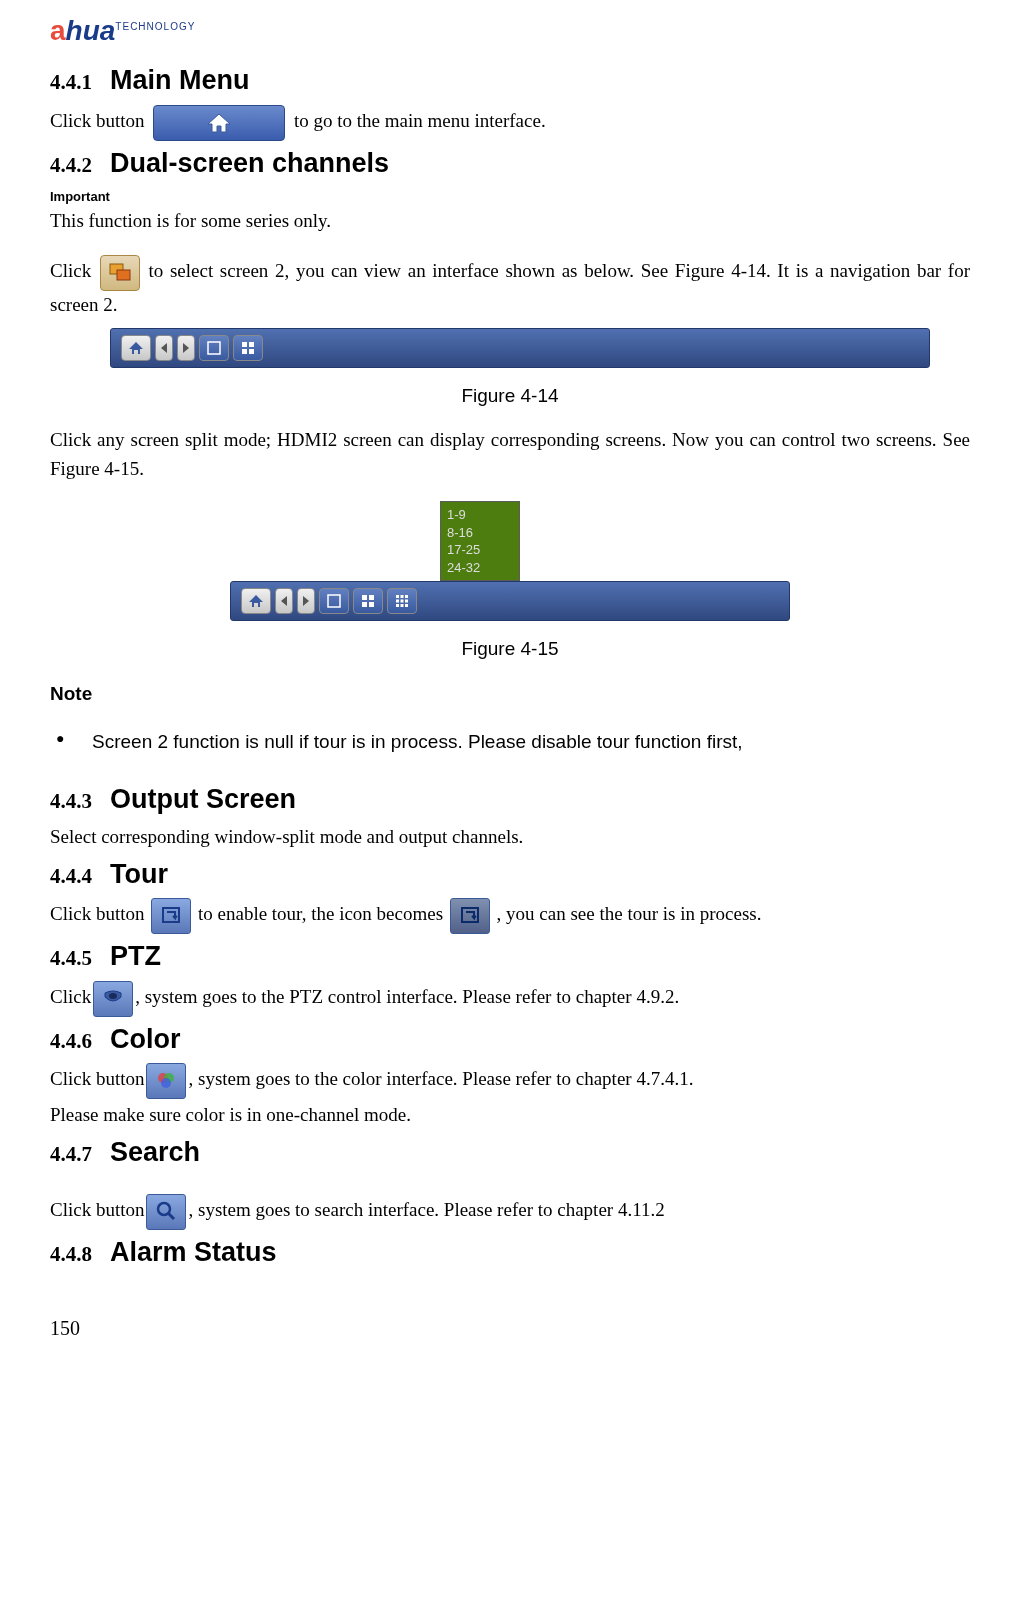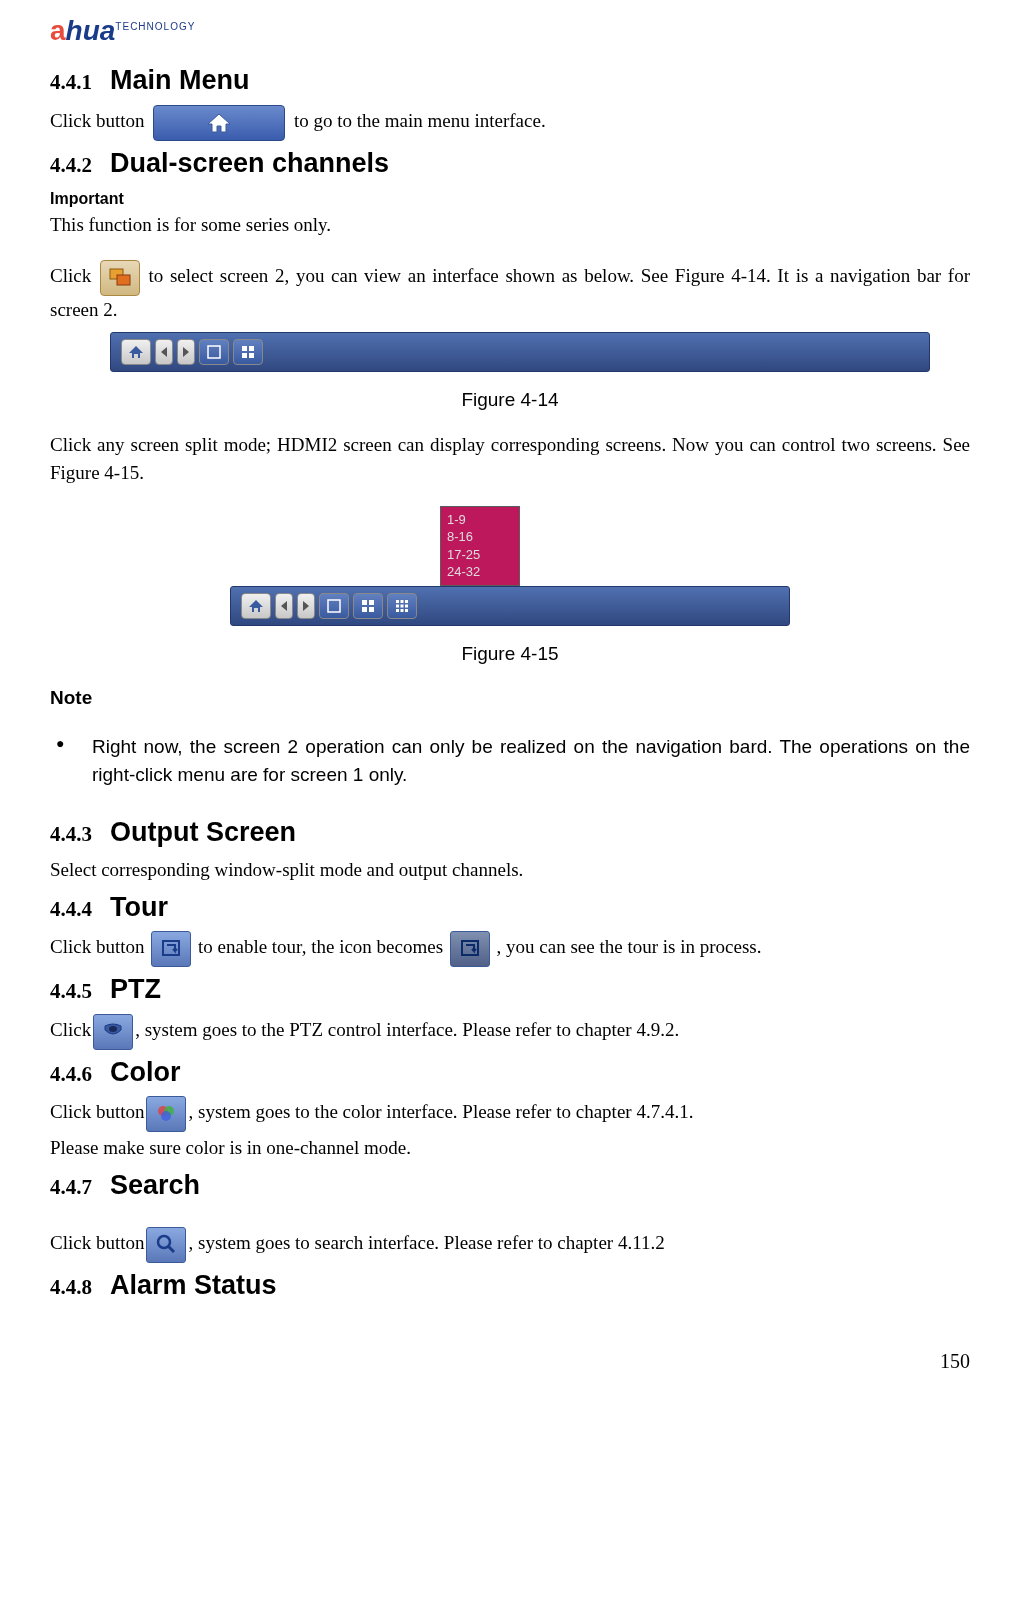--- a/index.html
+++ b/index.html
@@ -24,21 +24,21 @@
     .heading {
       font-weight: bold;
       font-family: "Times New Roman", serif;
       font-size: 21px;
       margin-top: 2px;
       margin-bottom: 4px;
     }
     .heading .num { margin-right: 18px; }
     .heading .title { font-family: Arial, sans-serif; font-size: 27px; }
     .para { margin-bottom: 2px; text-align: justify; font-family: Liberation Serif, serif; }
-    .important { font-weight: bold; font-family: Arial, sans-serif; font-size: 16px; margin-top: 2px;}
+    .important { font-weight: bold; font-family: Arial, sans-serif; font-size: 13px; margin-top: 2px;}
     .btn-home {
       display: inline-block;
       vertical-align: middle;
       width: 132px;
       height: 36px;
       background: linear-gradient(#6a8acc, #3a5cad);
       border: 1px solid #2a4a8a;
       border-radius: 4px;
       position: relative;
       text-align: center;
@@ -94,39 +94,39 @@
     .fig-caption { text-align: center; margin: 14px 0 16px 0; }
     .screenshot-415 {
       width: 560px;
       margin: 18px auto 10px auto;
       position: relative;
     }
     .popup {
       position: relative;
       width: 80px;
       margin-left: 210px;
-      background: #be185d;
+      background: #4d7c0f;
       border: 1px solid #5c5c5c;
       color: #ddd;
       font-size: 13px;
       padding: 4px 6px;
       line-height: 1.35;
     }
     .note-hdr { font-weight: bold; margin: 10px 0 20px 0; }
     ul.bullets { list-style: none; padding-left: 0; }
     ul.bullets li { position: relative; padding-left: 42px; margin-bottom: 2px; text-align: justify; }
     ul.bullets li::before {
       content: "●";
       position: absolute;
       left: 6px;
       top: 0;
       font-size: 14px;
     }
     .spacer { height: 18px; }
-    .pagenum { text-align: right; font-family: "Times New Roman", serif; font-size: 20px; margin-top: 40px; }
+    .pagenum { text-align: left; font-family: "Times New Roman", serif; font-size: 20px; margin-top: 40px; }
     .inline-align { vertical-align: middle; }
   </style>
 </head>
 <body>
 
 <div class="logo">
   <span class="a-red">a</span><span class="hua">hua</span><span class="tech">TECHNOLOGY</span>
 </div>
 
 <div class="heading">
@@ -243,21 +243,21 @@
             <rect x="10" y="10" width="3" height="3"></rect>
           </g>
         </svg>
       </span>
   </div>
 </div>
 <div class="fig-caption">Figure 4-15</div>
 
 <div class="note-hdr">Note</div>
 <ul class="bullets">
-  <li>Right now, the screen 2 operation can only be realized on the navigation bard. The operations on the right-click menu are for screen 1 only.</li>
+  <li>Screen 2 function is null if tour is in process. Please disable tour function first,</li>
 </ul>
 
 <div class="spacer"></div>
 
 <div class="heading">
   <span class="num">4.4.3</span><span class="title">Output Screen</span>
 </div>
 <p class="para">Select corresponding window-split mode and output channels.</p>
 
 <div class="heading">

